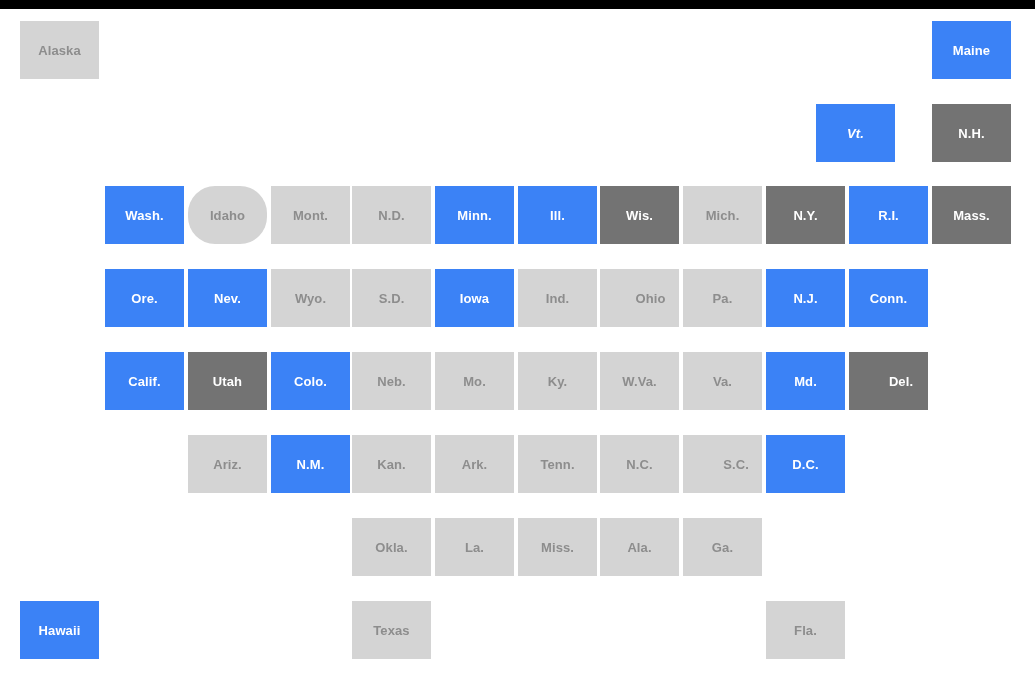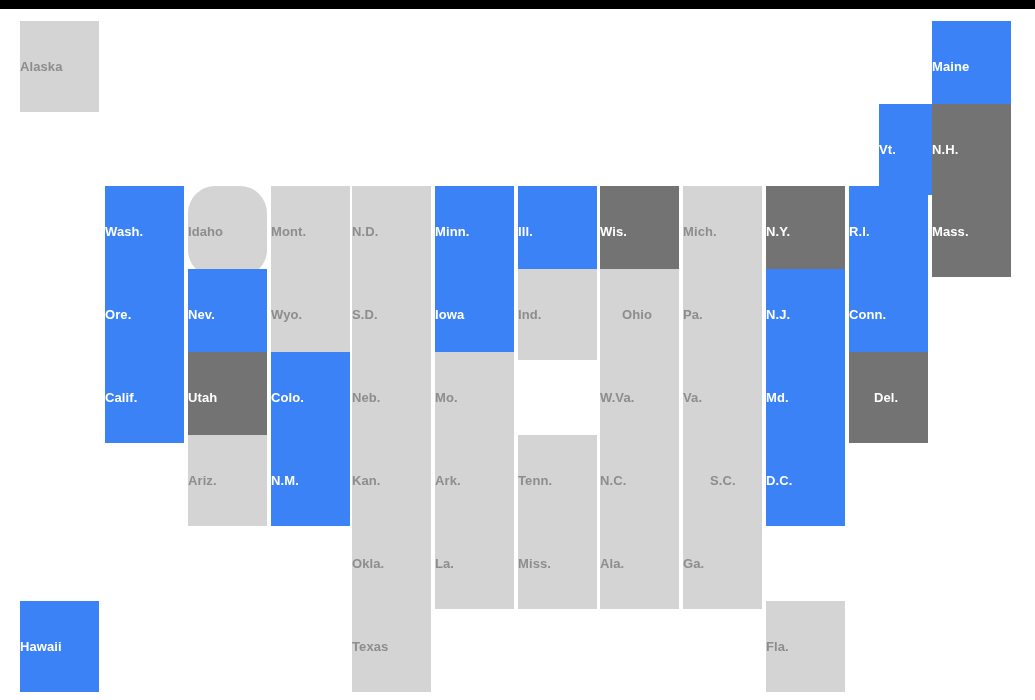--- a/index.html
+++ b/index.html
@@ -12,25 +12,25 @@
   }
   #topbar{
     position:absolute;left:0;top:0;width:1035px;height:9px;
     background:#000000;
   }
   #cartogram{
     position:absolute;left:0;top:0;width:1035px;height:700px;
   }
   .state{
     position:absolute;
-    width:79px;height:91px;
+    width:79px;height:58px;
     box-sizing:border-box;
     display:flex;
     align-items:center;
-    justify-content:flex-start;
+    justify-content:center;
     font-size:13px;
     font-weight:bold;
     letter-spacing:0.1px;
     user-select:none;
   }
   .state .lbl{
     display:block;
     line-height:1;
     text-align:center;
   }
@@ -43,21 +43,21 @@
 
 <div id="topbar"></div>
 
 <div id="cartogram">
     <div class="state cat-none" style="left: 20px; top: 21px;">
       <span class="lbl">Alaska</span>
     </div>
     <div class="state cat-full" style="left: 932px; top: 21px;">
       <span class="lbl">Maine</span>
     </div>
-    <div class="state cat-full" style="left: 879px; top: 104px;">
+    <div class="state cat-full" style="left: 816px; top: 104px; font-style: italic;">
       <span class="lbl">Vt.</span>
     </div>
     <div class="state cat-partial" style="left: 932px; top: 104px;">
       <span class="lbl">N.H.</span>
     </div>
     <div class="state cat-full" style="left: 105px; top: 186px;">
       <span class="lbl">Wash.</span>
     </div>
     <div class="state cat-none" style="left: 188px; top: 186px; border-radius: 27px;">
       <span class="lbl">Idaho</span>
@@ -126,20 +126,23 @@
       <span class="lbl">Utah</span>
     </div>
     <div class="state cat-full" style="left: 271px; top: 352px;">
       <span class="lbl">Colo.</span>
     </div>
     <div class="state cat-none" style="left: 352px; top: 352px;">
       <span class="lbl">Neb.</span>
     </div>
     <div class="state cat-none" style="left: 435px; top: 352px;">
       <span class="lbl">Mo.</span>
+    </div>
+    <div class="state cat-none" style="left: 518px; top: 352px;">
+      <span class="lbl">Ky.</span>
     </div>
     <div class="state cat-none" style="left: 600px; top: 352px;">
       <span class="lbl">W.Va.</span>
     </div>
     <div class="state cat-none" style="left: 683px; top: 352px;">
       <span class="lbl">Va.</span>
     </div>
     <div class="state cat-full" style="left: 766px; top: 352px;">
       <span class="lbl">Md.</span>
     </div>

